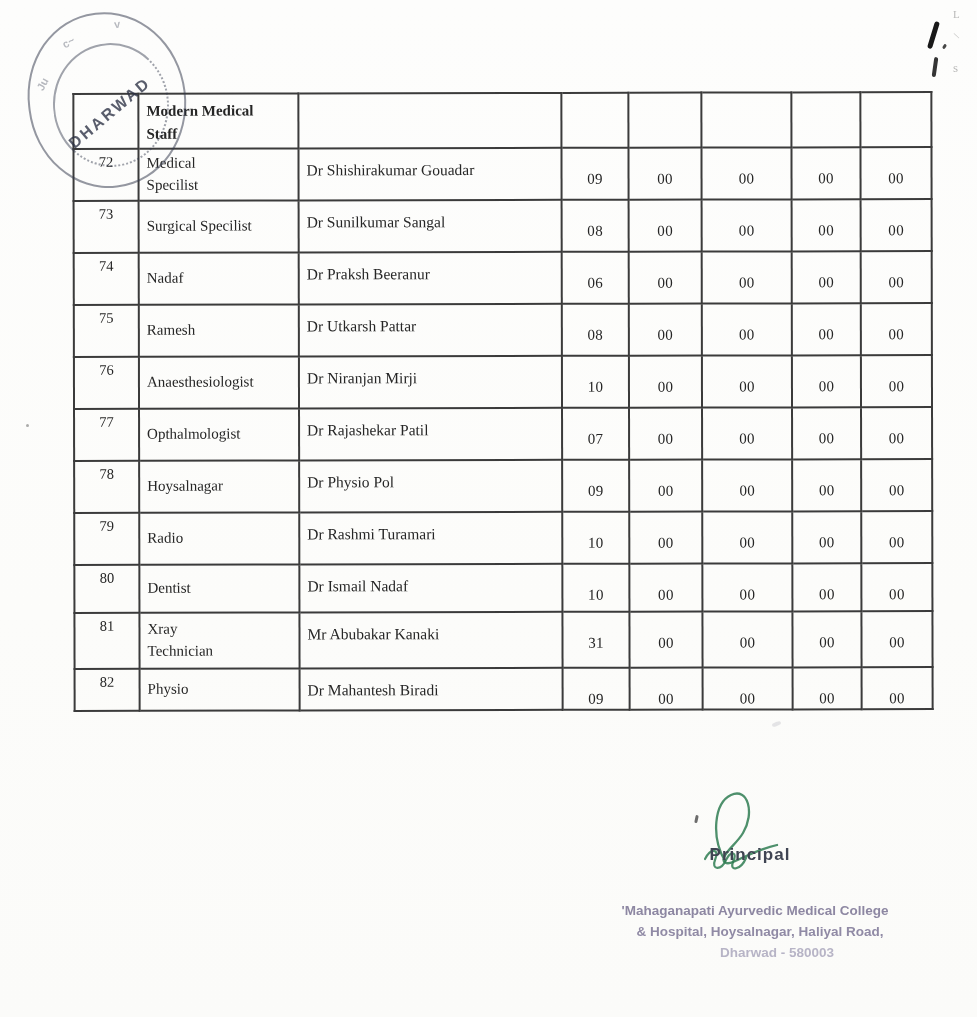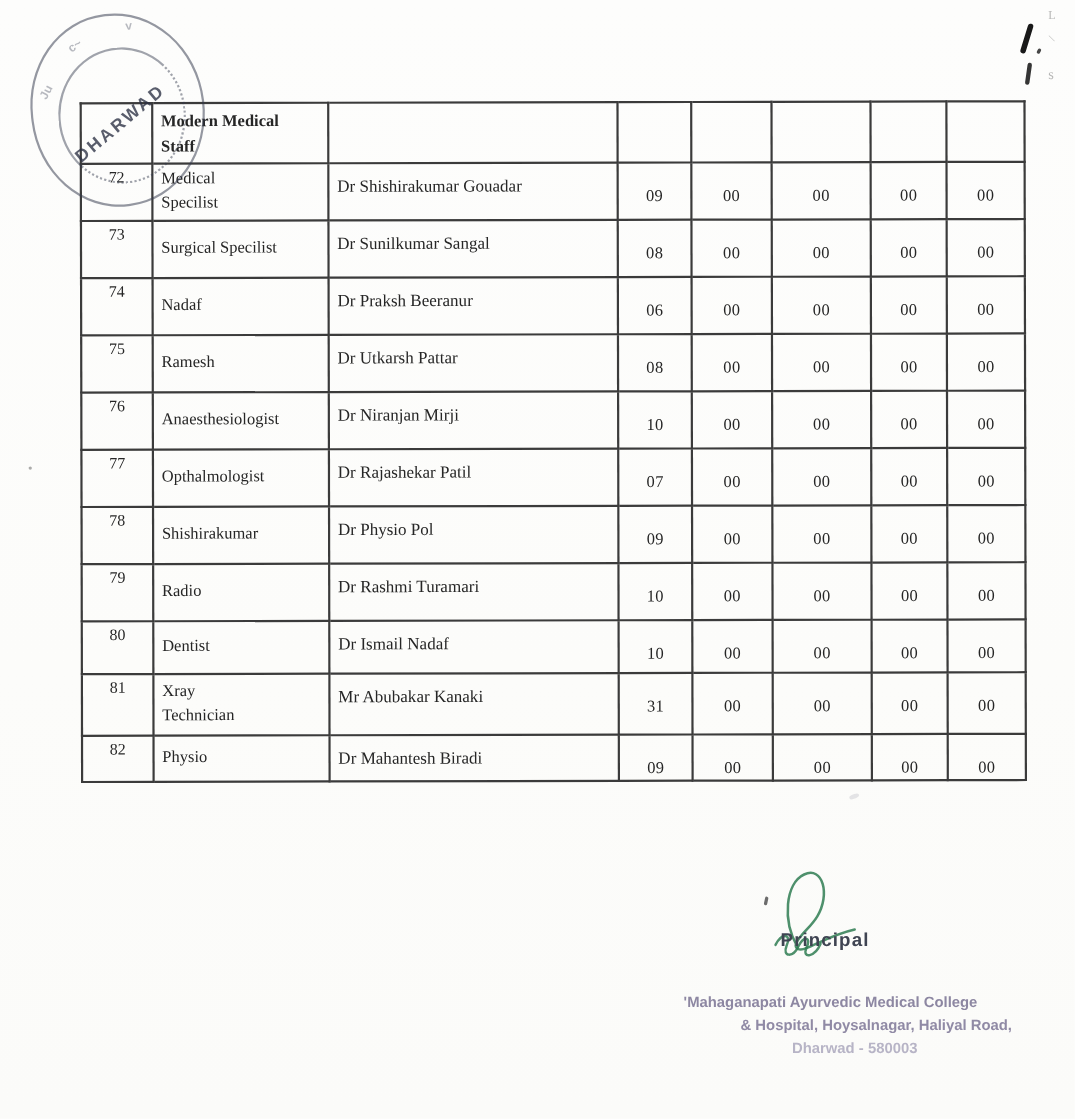--- a/index.html
+++ b/index.html
@@ -48,21 +48,21 @@
   tr.hdr td.des{font-weight:bold;vertical-align:top;padding-top:5px;font-size:15px;line-height:1.5;white-space:pre-line;margin-left:43px;}
 
   
   .sig-wrap{position:absolute;left:693px;top:789px;width:100px;height:92px;z-index:3;}
   .sig-tick{position:absolute;left:695px;top:815px;width:2.5px;height:8px;background:rgba(60,60,60,0.75);transform:rotate(12deg);border-radius:2px;z-index:3;}
   .principal{position:absolute;left:640px;top:845px;width:220px;text-align:center;
     font-family:"Liberation Sans",sans-serif;font-weight:bold;font-size:17px;letter-spacing:1px;
     color:#3f4452;filter:blur(0.3px);z-index:3;}
   .stamp-line{position:absolute;font-family:Liberation Sans, sans-serif;font-weight:bold;z-index:3;filter:blur(0.35px);text-align:center;}
   .sl1{left:595px;top:903px;width:320px;font-size:13.5px;color:#8d87a2;}
-  .sl2{left:600px;top:924px;width:320px;font-size:13.5px;color:#908aa5;text-align:right;}
+  .sl2{left:600px;top:924px;width:320px;font-size:13.5px;color:#908aa5;}
   .sl3{left:617px;top:945px;width:320px;font-size:13.5px;color:#b7b4c6;}
 </style>
 </head>
 <body>
 
 <div class="page">
 
   <div class="stamp">
     <div class="ring-outer"></div>
     <div class="ring-inner"></div>
@@ -162,21 +162,21 @@
       <td class="des">Opthalmologist</td>
       <td class="nm">Dr Rajashekar Patil</td>
       <td class="val">07</td>
       <td class="val">00</td>
       <td class="val">00</td>
       <td class="val">00</td>
       <td class="val">00</td>
     </tr>
     <tr class="h52">
       <td class="sl">78</td>
-      <td class="des">Shishirakumar</td>
+      <td class="des">Hoysalnagar</td>
       <td class="nm">Dr Physio Pol</td>
       <td class="val">09</td>
       <td class="val">00</td>
       <td class="val">00</td>
       <td class="val">00</td>
       <td class="val">00</td>
     </tr>
     <tr class="h52">
       <td class="sl">79</td>
       <td class="des">Radio</td>

